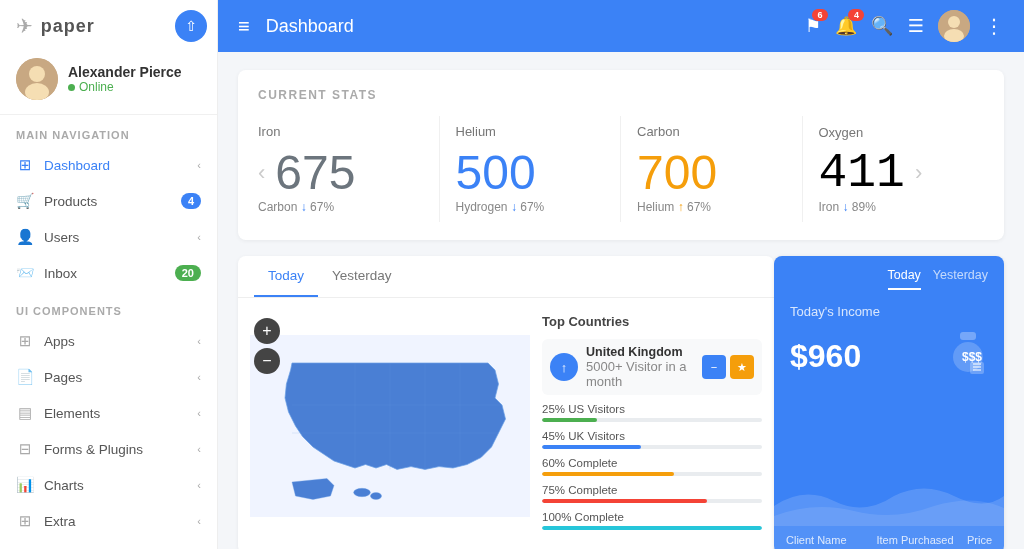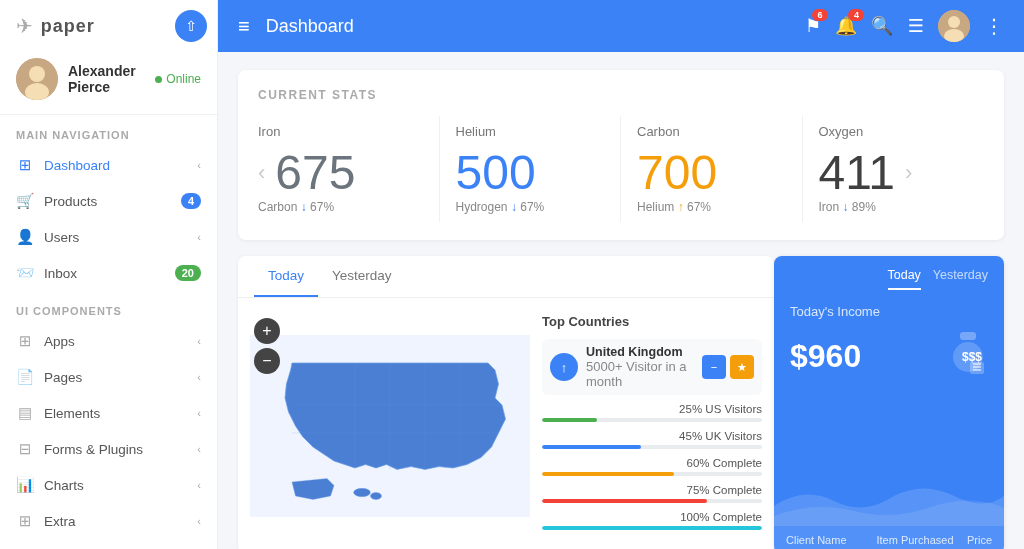--- a/index.html
+++ b/index.html
@@ -62,21 +62,21 @@
       border-radius: 50%;
       background: #c8a882;
       overflow: hidden;
       display: flex;
       align-items: center;
       justify-content: center;
       font-size: 22px;
       color: #fff;
       flex-shrink: 0;
     }
-    .user-info { display: flex; flex-direction: row; }
+    .user-info { display: flex; flex-direction: column; }
     .user-name { font-size: 14px; font-weight: 600; color: #333; }
     .user-status { display: flex; align-items: center; gap: 4px; font-size: 12px; color: #4caf50; }
     .status-dot { width: 7px; height: 7px; background: #4caf50; border-radius: 50%; }
 
     .nav-section-label {
       padding: 14px 16px 6px 16px;
       font-size: 11px;
       font-weight: 700;
       color: #aaa;
       letter-spacing: 1px;
@@ -200,21 +200,21 @@
     }
     .stat-item:first-child { padding-left: 0; }
     .stat-item:last-child { border-right: none; padding-right: 0; }
     .stat-name { font-size: 13px; color: #777; margin-bottom: 6px; }
     .stat-value-row { display: flex; align-items: center; gap: 10px; }
     .stat-arrow { font-size: 22px; color: #ccc; }
     .stat-value { font-size: 48px; font-weight: 300; }
     .stat-value.iron { color: #6c757d; }
     .stat-value.helium { color: #3b82f6; }
     .stat-value.carbon { color: #f59e0b; }
-    .stat-value.oxygen { color: #404040; }
+    .stat-value.oxygen { color: #000000; font-family: Liberation Mono, monospace; }
     .stat-sub { font-size: 12px; color: #888; margin-top: 0; }
     .stat-sub .down-arrow { color: #3b82f6; }
     .stat-sub .up-arrow { color: #f59e0b; }
 
     
     .bottom-row {
       display: flex;
       flex: 1;
     }
 
@@ -315,21 +315,21 @@
       display: flex;
       align-items: center;
       justify-content: center;
       font-size: 11px;
       color: #fff;
       cursor: pointer;
     }
     .btn-blue { background: #3b82f6; }
     .btn-yellow { background: #f59e0b; }
 
-    .progress-list { margin-top: 6px; text-align: right; }
+    .progress-list { margin-top: 6px; }
     .progress-item { margin-bottom: 8px; }
     .progress-label { font-size: 11.5px; color: #555; margin-bottom: 3px; }
     .progress-bar-bg { height: 4px; background: #e9ecef; border-radius: 2px; overflow: hidden; }
     .progress-bar-fill { height: 100%; border-radius: 2px; }
     .fill-green { background: #4caf50; }
     .fill-blue { background: #3b82f6; }
     .fill-orange { background: #f59e0b; }
     .fill-red { background: #f44336; }
     .fill-teal { background: #26c6da; }
 

